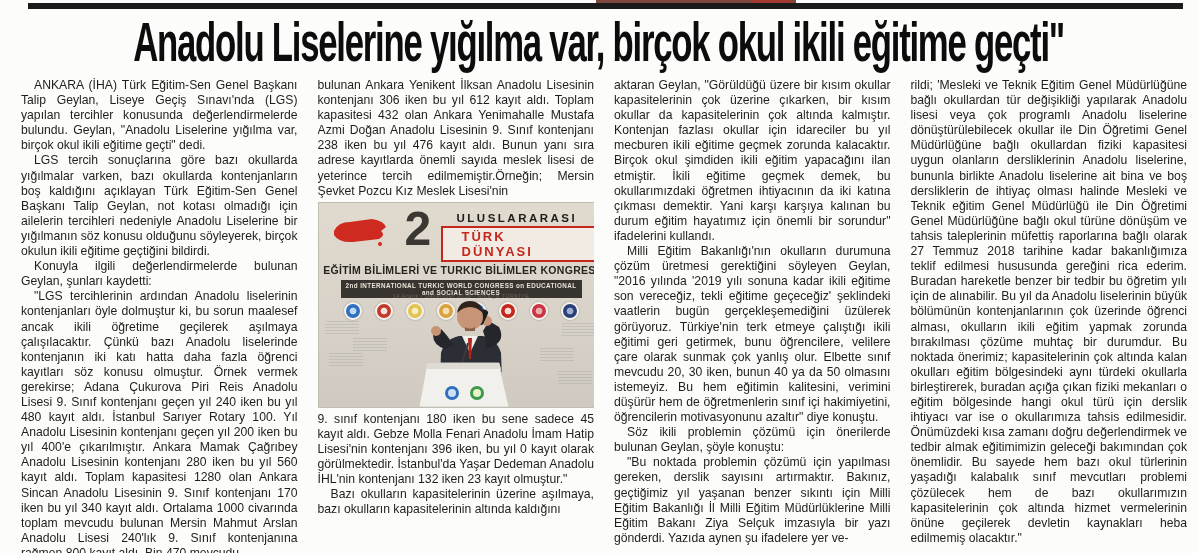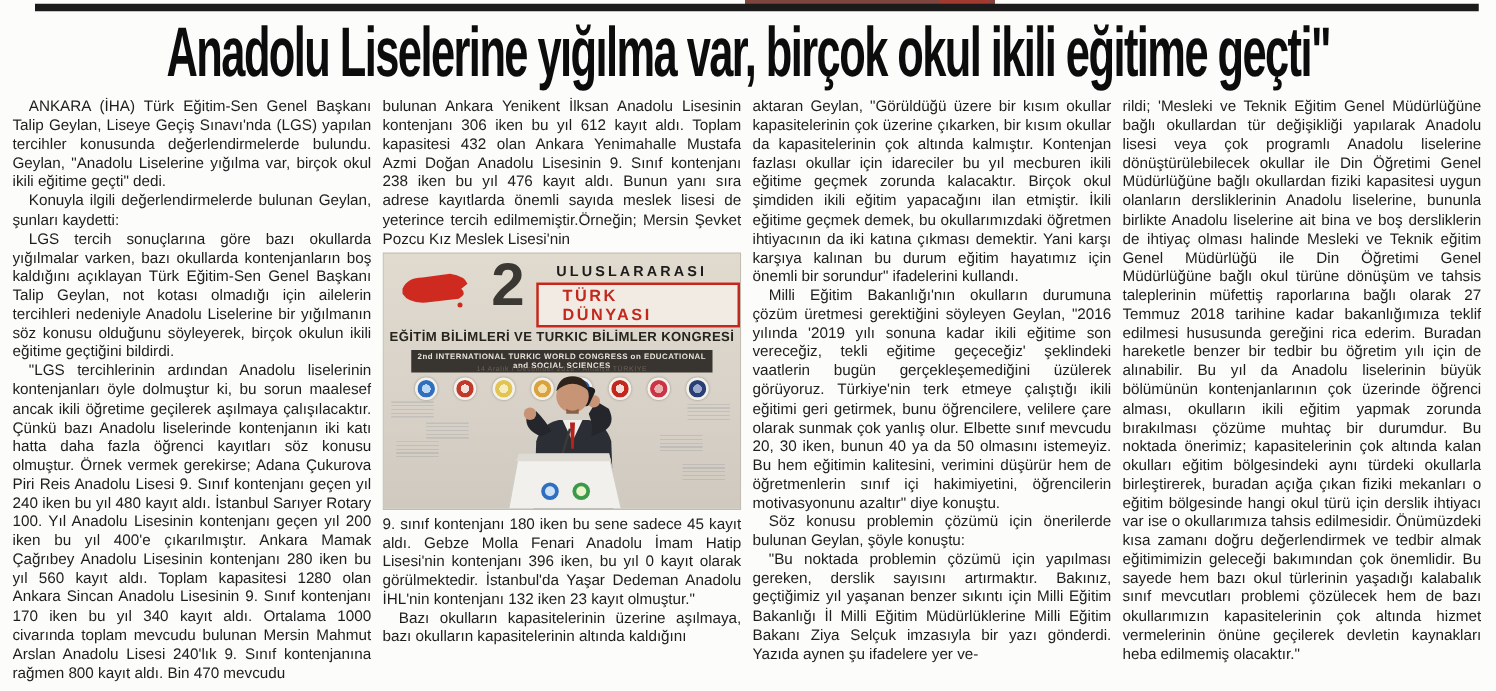--- a/index.html
+++ b/index.html
@@ -22,21 +22,21 @@
     font-weight:bold; font-size:56px; line-height:60px; letter-spacing:-2px;
     white-space:nowrap; transform:scaleX(.62); transform-origin:center;
     color:#0c0c0c;
   }
 
   
   .columns {
     position:absolute; top:78px; left:10px; width:1177px; height:475px;
     display:flex; gap:9px; overflow:hidden;
   }
-  .col { width:287px; overflow:hidden; }
+  .col { width:287px; overflow:hidden;margin-left:11px; }
   p.art {
     margin:0; font-size:12.2px; line-height:15.1px; text-align:justify;
     color:#1e1e1e; text-indent:13px; hyphens:auto; -webkit-hyphens:auto;
   }
   p.art.noindent { text-indent:0; }
 
   
   figure.photo {
     margin:3px 0 4px 0; padding:0; width:287px; height:206px; position:relative;
     background:linear-gradient(180deg,#e0dacf 0%,#d8d2c8 55%,#cfc9bf 100%);
@@ -90,22 +90,22 @@
   <div class="black-bar"></div>
 
   <div class="headline-wrap">
     <div class="headline">Anadolu Liselerine yığılma var, birçok okul ikili eğitime geçti"</div>
   </div>
 
   <div class="columns">
 
     <div class="col">
       <p class="art">ANKARA (İHA)  Türk Eğitim-Sen Genel Başkanı Talip Geylan, Liseye Geçiş Sınavı'nda (LGS) yapılan tercihler konusunda değerlendirmelerde bulundu. Geylan, "Anadolu Liselerine yığılma var, birçok okul ikili eğitime geçti" dedi.</p>
+      <p class="art">LGS tercih sonuçlarına göre bazı okullarda yığılmalar varken, bazı okullarda kontenjanların boş kaldığını açıklayan Türk Eğitim-Sen Genel Başkanı Talip Geylan, not kotası olmadığı için ailelerin tercihleri nedeniyle Anadolu Liselerine bir yığılmanın söz konusu olduğunu söyleyerek, birçok okulun ikili eğitime geçtiğini bildirdi.</p>
       <p class="art">Konuyla ilgili değerlendirmelerde bulunan Geylan, şunları kaydetti:</p>
-      <p class="art">LGS tercih sonuçlarına göre bazı okullarda yığılmalar varken, bazı okullarda kontenjanların boş kaldığını açıklayan Türk Eğitim-Sen Genel Başkanı Talip Geylan, not kotası olmadığı için ailelerin tercihleri nedeniyle Anadolu Liselerine bir yığılmanın söz konusu olduğunu söyleyerek, birçok okulun ikili eğitime geçtiğini bildirdi.</p>
       <p class="art">"LGS tercihlerinin ardından Anadolu liselerinin kontenjanları öyle dolmuştur ki, bu sorun maalesef ancak ikili öğretime geçilerek aşılmaya çalışılacaktır. Çünkü bazı Anadolu liselerinde kontenjanın iki katı hatta daha fazla öğrenci kayıtları söz konusu olmuştur. Örnek vermek gerekirse; Adana Çukurova Piri Reis Anadolu Lisesi 9. Sınıf kontenjanı geçen yıl 240 iken bu yıl 480 kayıt aldı. İstanbul Sarıyer Rotary 100. Yıl Anadolu Lisesinin kontenjanı geçen yıl 200 iken bu yıl 400'e çıkarılmıştır. Ankara Mamak Çağrıbey Anadolu Lisesinin kontenjanı 280 iken bu yıl 560 kayıt aldı. Toplam kapasitesi 1280 olan Ankara Sincan Anadolu Lisesinin 9. Sınıf kontenjanı 170 iken bu yıl 340 kayıt aldı. Ortalama 1000 civarında toplam mevcudu bulunan Mersin Mahmut Arslan Anadolu Lisesi 240'lık 9. Sınıf kontenjanına rağmen 800 kayıt aldı. Bin 470 mevcudu</p>
     </div>
 
     <div class="col">
       <p class="art noindent">bulunan Ankara Yenikent İlksan Anadolu Lisesinin kontenjanı 306 iken bu yıl 612 kayıt aldı. Toplam kapasitesi 432 olan Ankara Yenimahalle Mustafa Azmi Doğan Anadolu Lisesinin 9. Sınıf kontenjanı 238 iken bu yıl 476 kayıt aldı. Bunun yanı sıra adrese kayıtlarda önemli sayıda meslek lisesi de yeterince tercih edilmemiştir.Örneğin; Mersin Şevket Pozcu Kız Meslek Lisesi'nin</p>
 
       <figure class="photo">
         <div class="bg-note" style="left:6px;top:118px;"></div>
         <div class="bg-note" style="left:10px;top:150px;"></div>
         <div class="bg-note" style="left:34px;top:135px;"></div>
@@ -167,21 +167,21 @@
 
       </figure>
 
       <p class="art noindent">9. sınıf kontenjanı 180 iken bu sene sadece 45 kayıt aldı. Gebze Molla Fenari Anadolu İmam Hatip Lisesi'nin kontenjanı 396 iken, bu yıl 0 kayıt olarak görülmektedir. İstanbul'da Yaşar Dedeman Anadolu İHL'nin kontenjanı 132 iken 23 kayıt olmuştur."</p>
       <p class="art">Bazı okulların kapasitelerinin üzerine aşılmaya, bazı okulların kapasitelerinin altında kaldığını</p>
     </div>
 
     <div class="col">
       <p class="art noindent">aktaran Geylan, "Görüldüğü üzere bir kısım okullar kapasitelerinin çok üzerine çıkarken, bir kısım okullar da kapasitelerinin çok altında kalmıştır. Kontenjan fazlası okullar için idareciler bu yıl mecburen ikili eğitime geçmek zorunda kalacaktır. Birçok okul şimdiden ikili eğitim yapacağını ilan etmiştir. İkili eğitime geçmek demek, bu okullarımızdaki öğretmen ihtiyacının da iki katına çıkması demektir. Yani karşı karşıya kalınan bu durum eğitim hayatımız için önemli bir sorundur" ifadelerini kullandı.</p>
       <p class="art">Milli Eğitim Bakanlığı'nın okulların durumuna çözüm üretmesi gerektiğini söyleyen Geylan, "2016 yılında '2019 yılı sonuna kadar ikili eğitime son vereceğiz, tekli eğitime geçeceğiz' şeklindeki vaatlerin bugün gerçekleşemediğini üzülerek görüyoruz. Türkiye'nin terk etmeye çalıştığı ikili eğitimi geri getirmek, bunu öğrencilere, velilere çare olarak sunmak çok yanlış olur. Elbette sınıf mevcudu 20, 30 iken, bunun 40 ya da 50 olmasını istemeyiz. Bu hem eğitimin kalitesini, verimini düşürür hem de öğretmenlerin sınıf içi hakimiyetini, öğrencilerin motivasyonunu azaltır" diye konuştu.</p>
-      <p class="art">Söz konusu problemin çözümü için önerilerde bulunan Geylan, şöyle konuştu:</p>
+      <p class="art">Söz ikili problemin çözümü için önerilerde bulunan Geylan, şöyle konuştu:</p>
       <p class="art">"Bu noktada problemin çözümü için yapılması gereken, derslik sayısını artırmaktır. Bakınız, geçtiğimiz yıl yaşanan benzer sıkıntı için Milli Eğitim Bakanlığı İl Milli Eğitim Müdürlüklerine Milli Eğitim Bakanı Ziya Selçuk imzasıyla bir yazı gönderdi. Yazıda aynen şu ifadelere yer ve-</p>
     </div>
 
     <div class="col">
       <p class="art noindent">rildi; 'Mesleki ve Teknik Eğitim Genel Müdürlüğüne bağlı okullardan tür değişikliği yapılarak Anadolu lisesi veya çok programlı Anadolu liselerine dönüştürülebilecek okullar ile Din Öğretimi Genel Müdürlüğüne bağlı okullardan fiziki kapasitesi uygun olanların dersliklerinin Anadolu liselerine, bununla birlikte Anadolu liselerine ait bina ve boş dersliklerin de ihtiyaç olması halinde Mesleki ve Teknik eğitim Genel Müdürlüğü ile Din Öğretimi Genel Müdürlüğüne bağlı okul türüne dönüşüm ve tahsis taleplerinin müfettiş raporlarına bağlı olarak 27 Temmuz 2018 tarihine kadar bakanlığımıza teklif edilmesi hususunda gereğini rica ederim. Buradan hareketle benzer bir tedbir bu öğretim yılı için de alınabilir. Bu yıl da Anadolu liselerinin büyük bölümünün kontenjanlarının çok üzerinde öğrenci alması, okulların ikili eğitim yapmak zorunda bırakılması çözüme muhtaç bir durumdur. Bu noktada önerimiz; kapasitelerinin çok altında kalan okulları eğitim bölgesindeki aynı türdeki okullarla birleştirerek, buradan açığa çıkan fiziki mekanları o eğitim bölgesinde hangi okul türü için derslik ihtiyacı var ise o okullarımıza tahsis edilmesidir. Önümüzdeki kısa zamanı doğru değerlendirmek ve tedbir almak eğitimimizin geleceği bakımından çok önemlidir. Bu sayede hem bazı okul türlerinin yaşadığı kalabalık sınıf mevcutları problemi çözülecek hem de bazı okullarımızın kapasitelerinin çok altında hizmet vermelerinin önüne geçilerek devletin kaynakları heba edilmemiş olacaktır."</p>
     </div>
 
   </div>
 </div>
 

